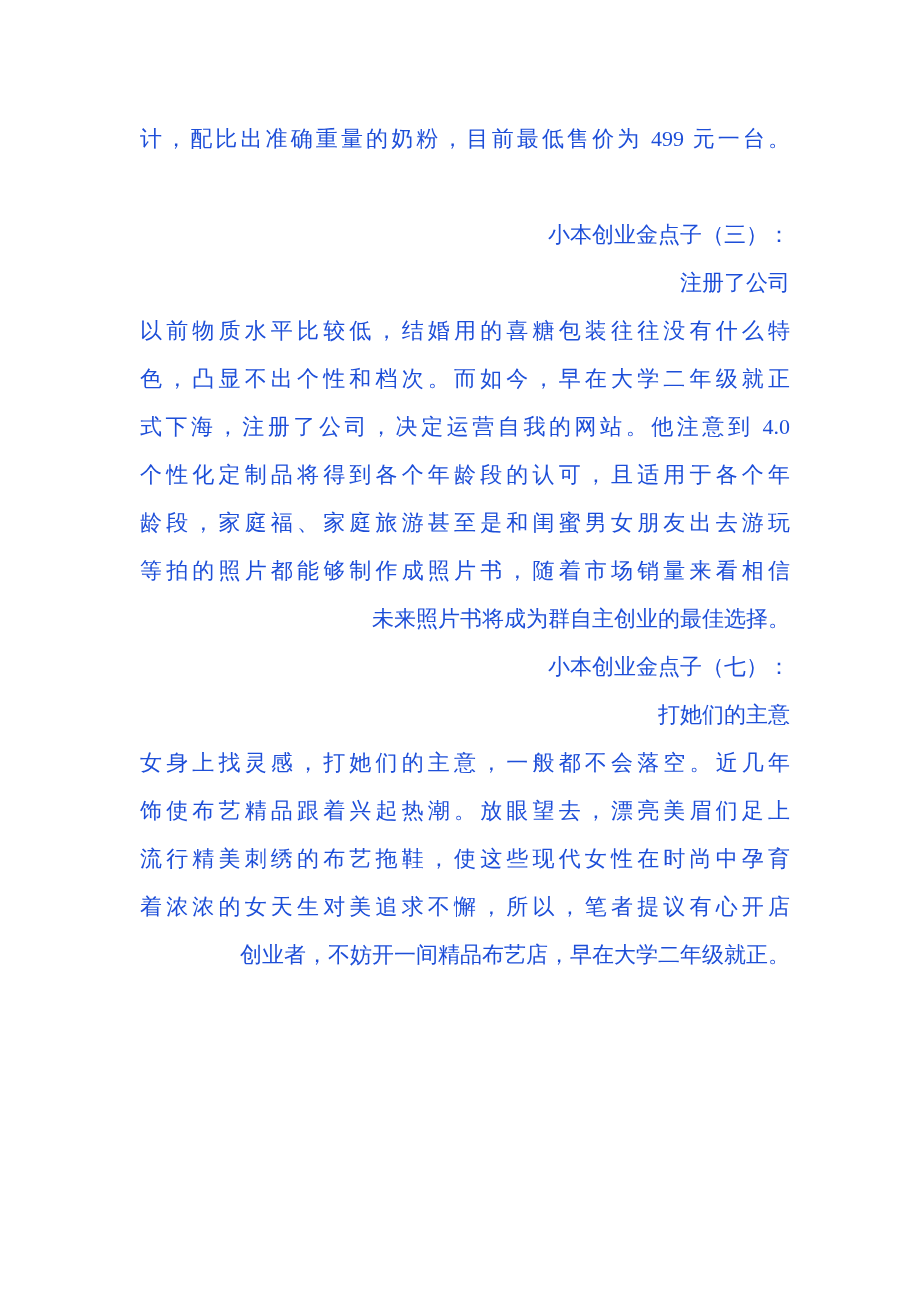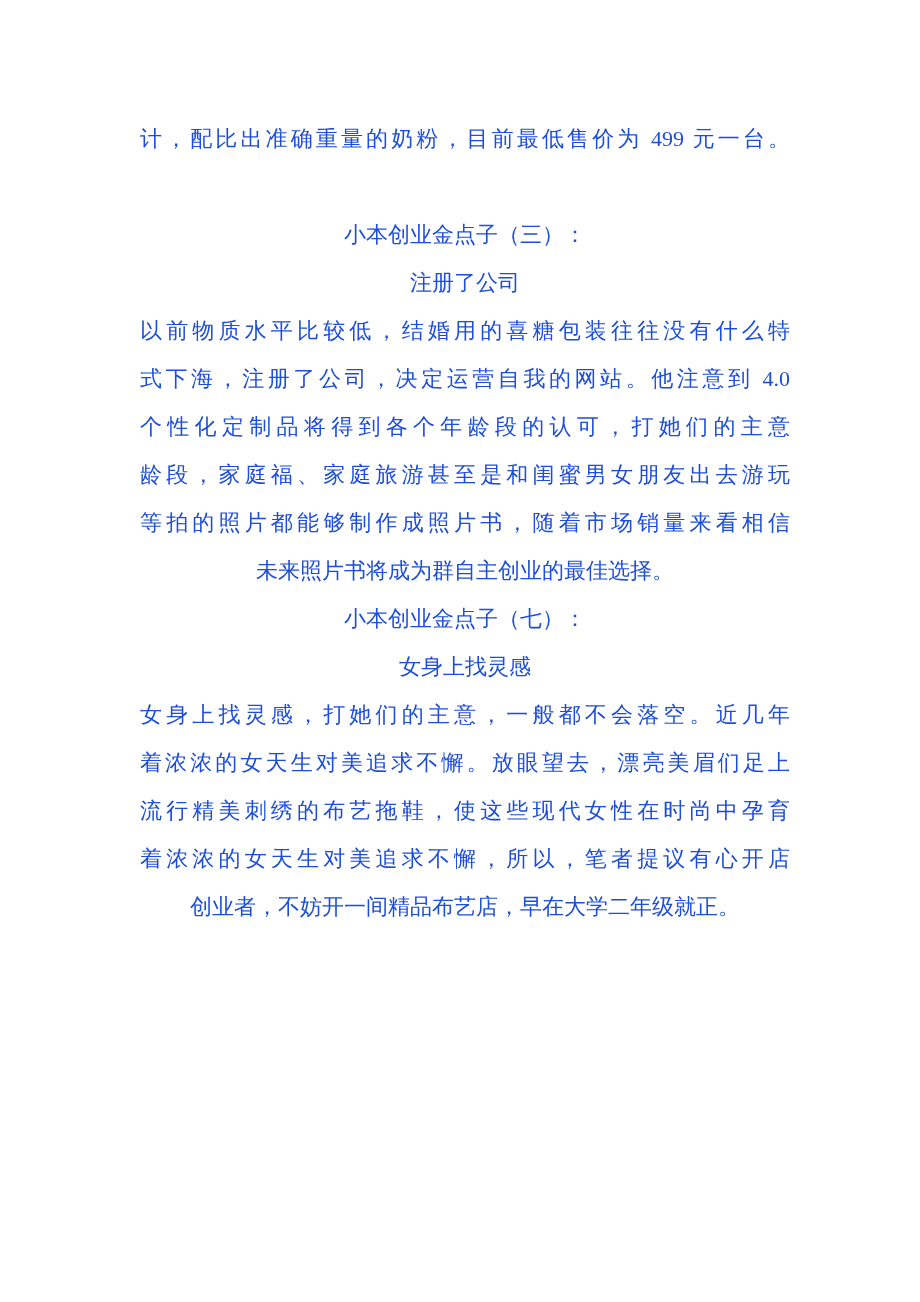--- a/index.html
+++ b/index.html
@@ -22,21 +22,21 @@
     font-family: "Liberation Serif", "DejaVu Serif", serif;
     font-size: 22px;
     line-height: 48px;
     font-weight: normal;
     color: #1d4ed8;
     letter-spacing: 0;
   }
   .doc-line {
     height: 48px;
     white-space: nowrap;
-    text-align: center;
+    text-align: right;
   }
   .doc-line.justify {
     text-align: justify;
     text-align-last: justify;
     text-justify: inter-character;
     white-space: normal;
   }
   .doc-line.blank {
     
   }
@@ -44,26 +44,27 @@
 </head>
 <body>
 
 <div class="page">
   <div class="text-column" id="text-column">
       <div class="doc-line justify">计，配比出准确重量的奶粉，目前最低售价为 499 元一台。</div>
       <div class="doc-line blank">&nbsp;</div>
       <div class="doc-line">小本创业金点子（三）：</div>
       <div class="doc-line">注册了公司</div>
       <div class="doc-line justify">以前物质水平比较低，结婚用的喜糖包装往往没有什么特</div>
+      <div class="doc-line justify">色，凸显不出个性和档次。而如今，早在大学二年级就正</div>
       <div class="doc-line justify">式下海，注册了公司，决定运营自我的网站。他注意到 4.0</div>
-      <div class="doc-line justify">个性化定制品将得到各个年龄段的认可，打她们的主意</div>
+      <div class="doc-line justify">个性化定制品将得到各个年龄段的认可，且适用于各个年</div>
       <div class="doc-line justify">龄段，家庭福、家庭旅游甚至是和闺蜜男女朋友出去游玩</div>
       <div class="doc-line justify">等拍的照片都能够制作成照片书，随着市场销量来看相信</div>
       <div class="doc-line">未来照片书将成为群自主创业的最佳选择。</div>
       <div class="doc-line">小本创业金点子（七）：</div>
-      <div class="doc-line">女身上找灵感</div>
+      <div class="doc-line">打她们的主意</div>
       <div class="doc-line justify">女身上找灵感，打她们的主意，一般都不会落空。近几年</div>
-      <div class="doc-line justify">着浓浓的女天生对美追求不懈。放眼望去，漂亮美眉们足上</div>
+      <div class="doc-line justify">饰使布艺精品跟着兴起热潮。放眼望去，漂亮美眉们足上</div>
       <div class="doc-line justify">流行精美刺绣的布艺拖鞋，使这些现代女性在时尚中孕育</div>
       <div class="doc-line justify">着浓浓的女天生对美追求不懈，所以，笔者提议有心开店</div>
       <div class="doc-line">创业者，不妨开一间精品布艺店，早在大学二年级就正。</div>
     </div>
 </div>
 
 </body></html>

